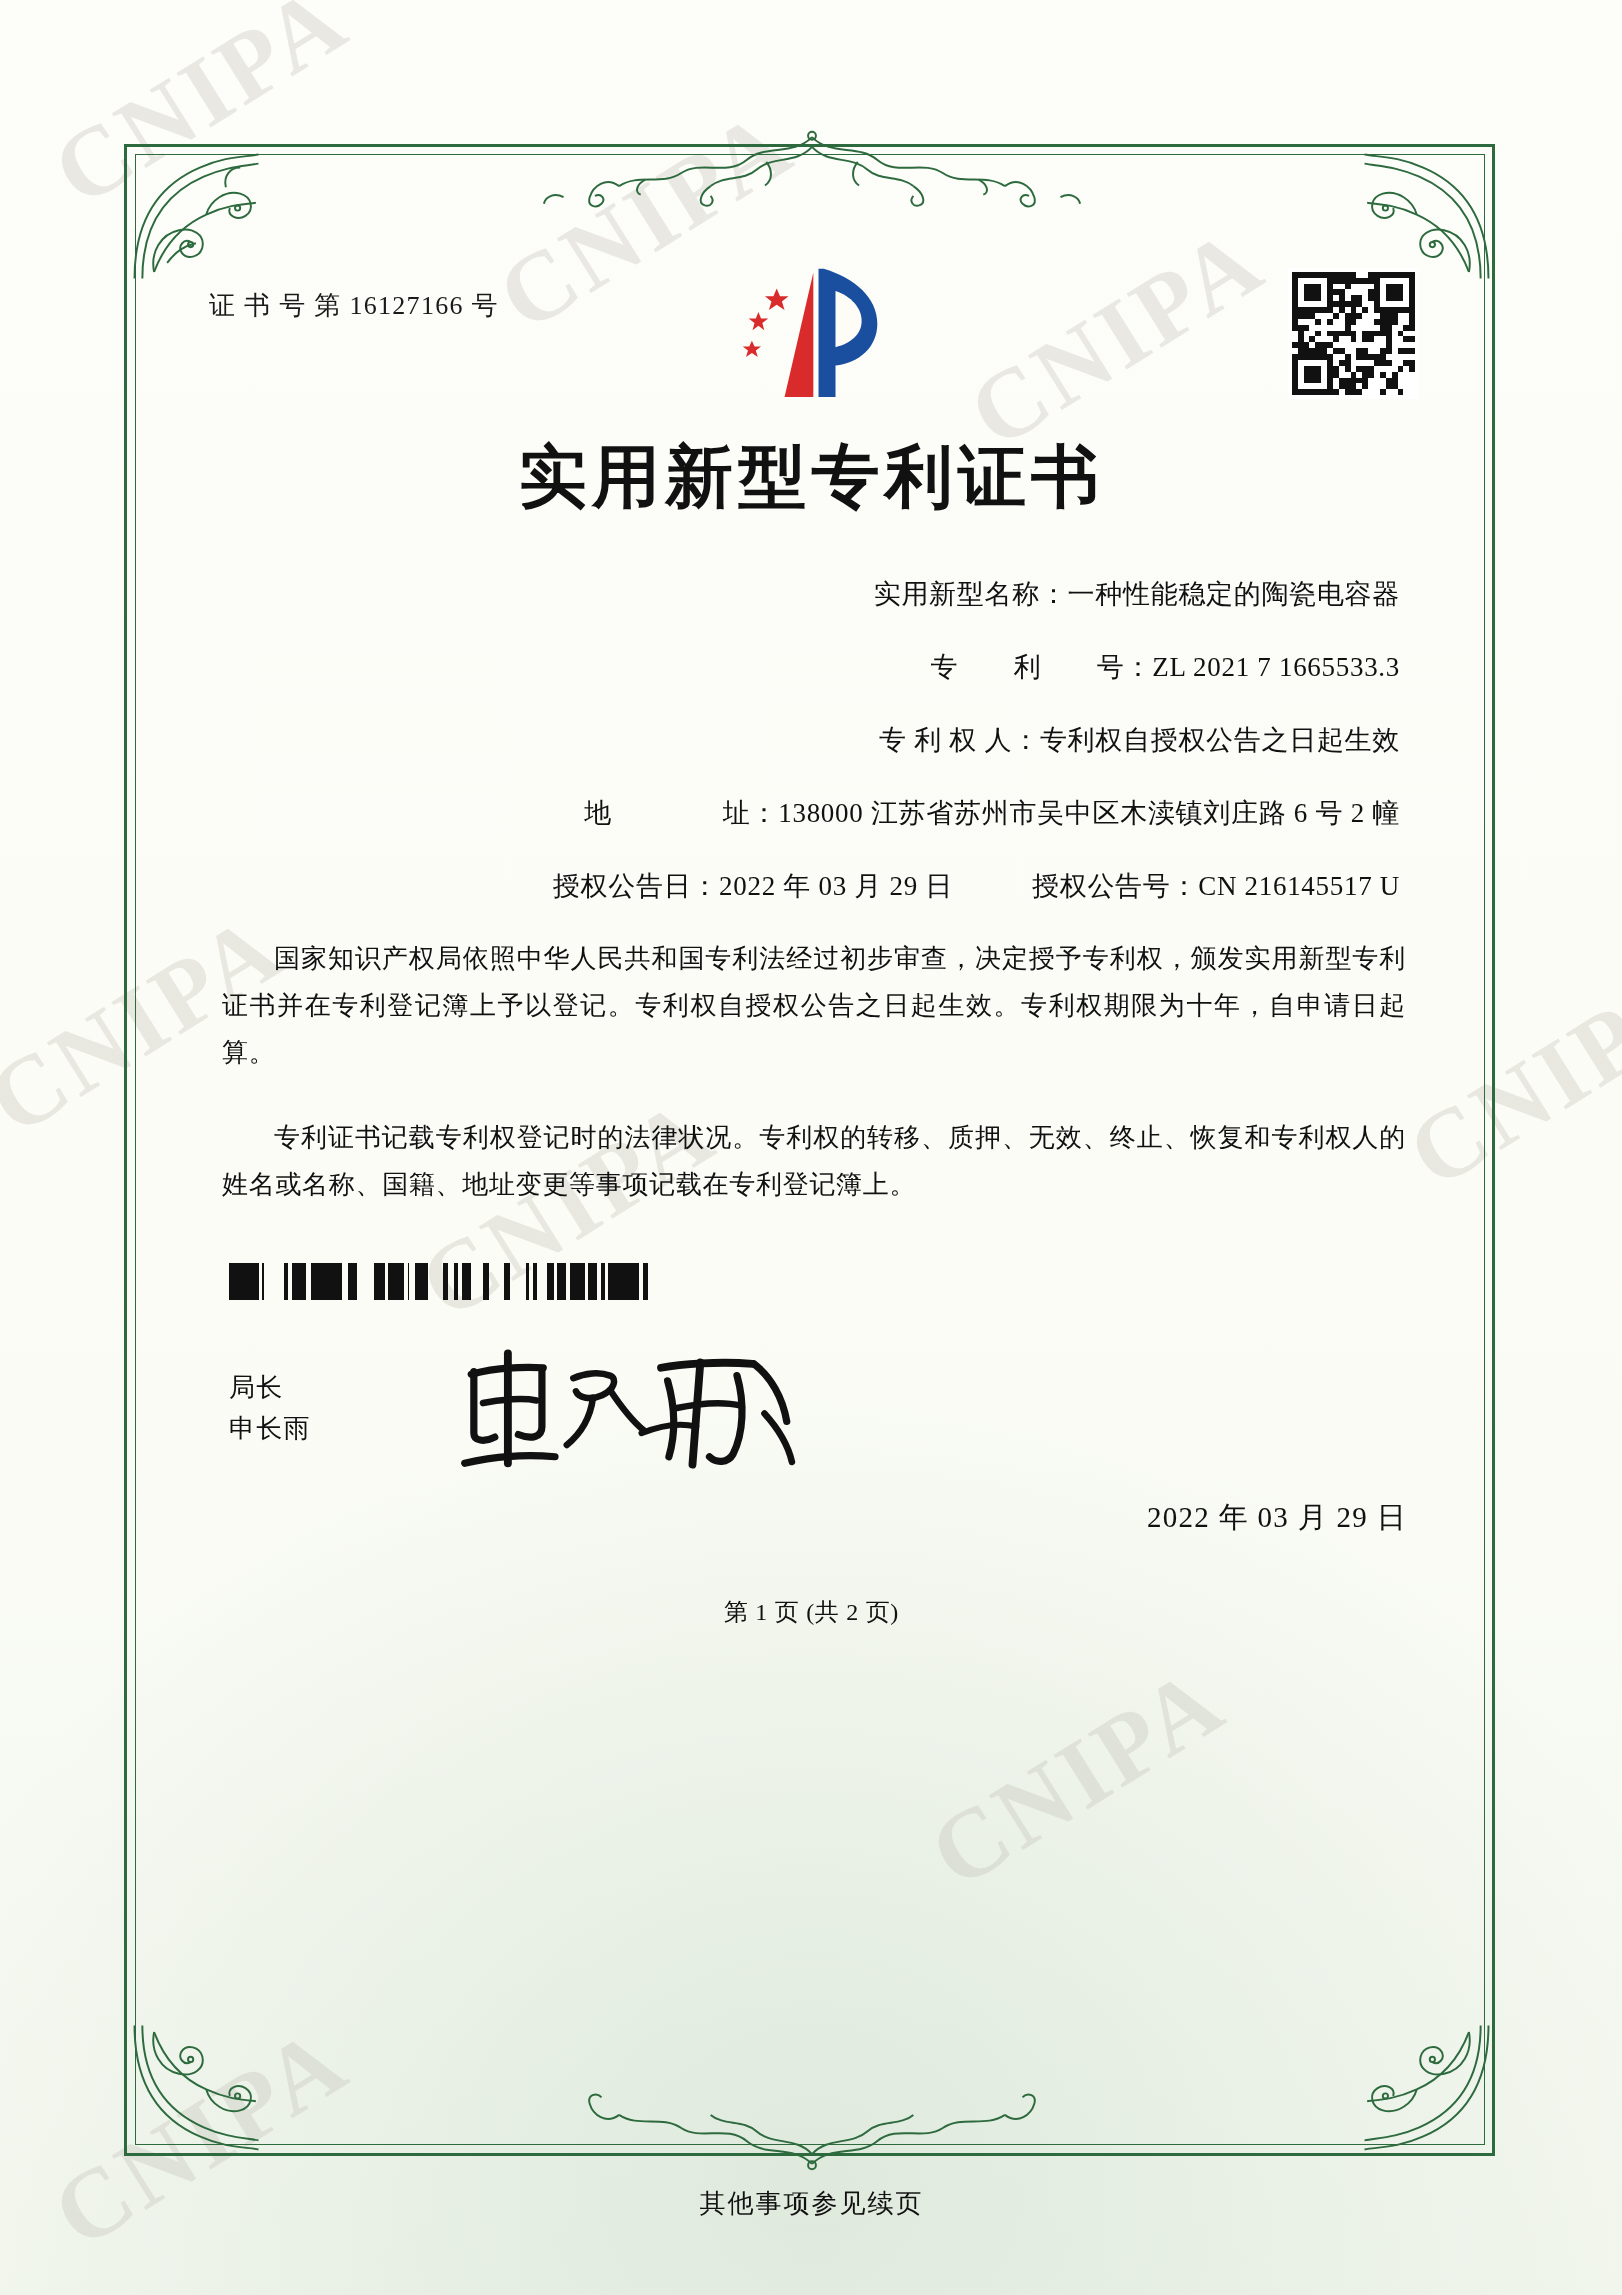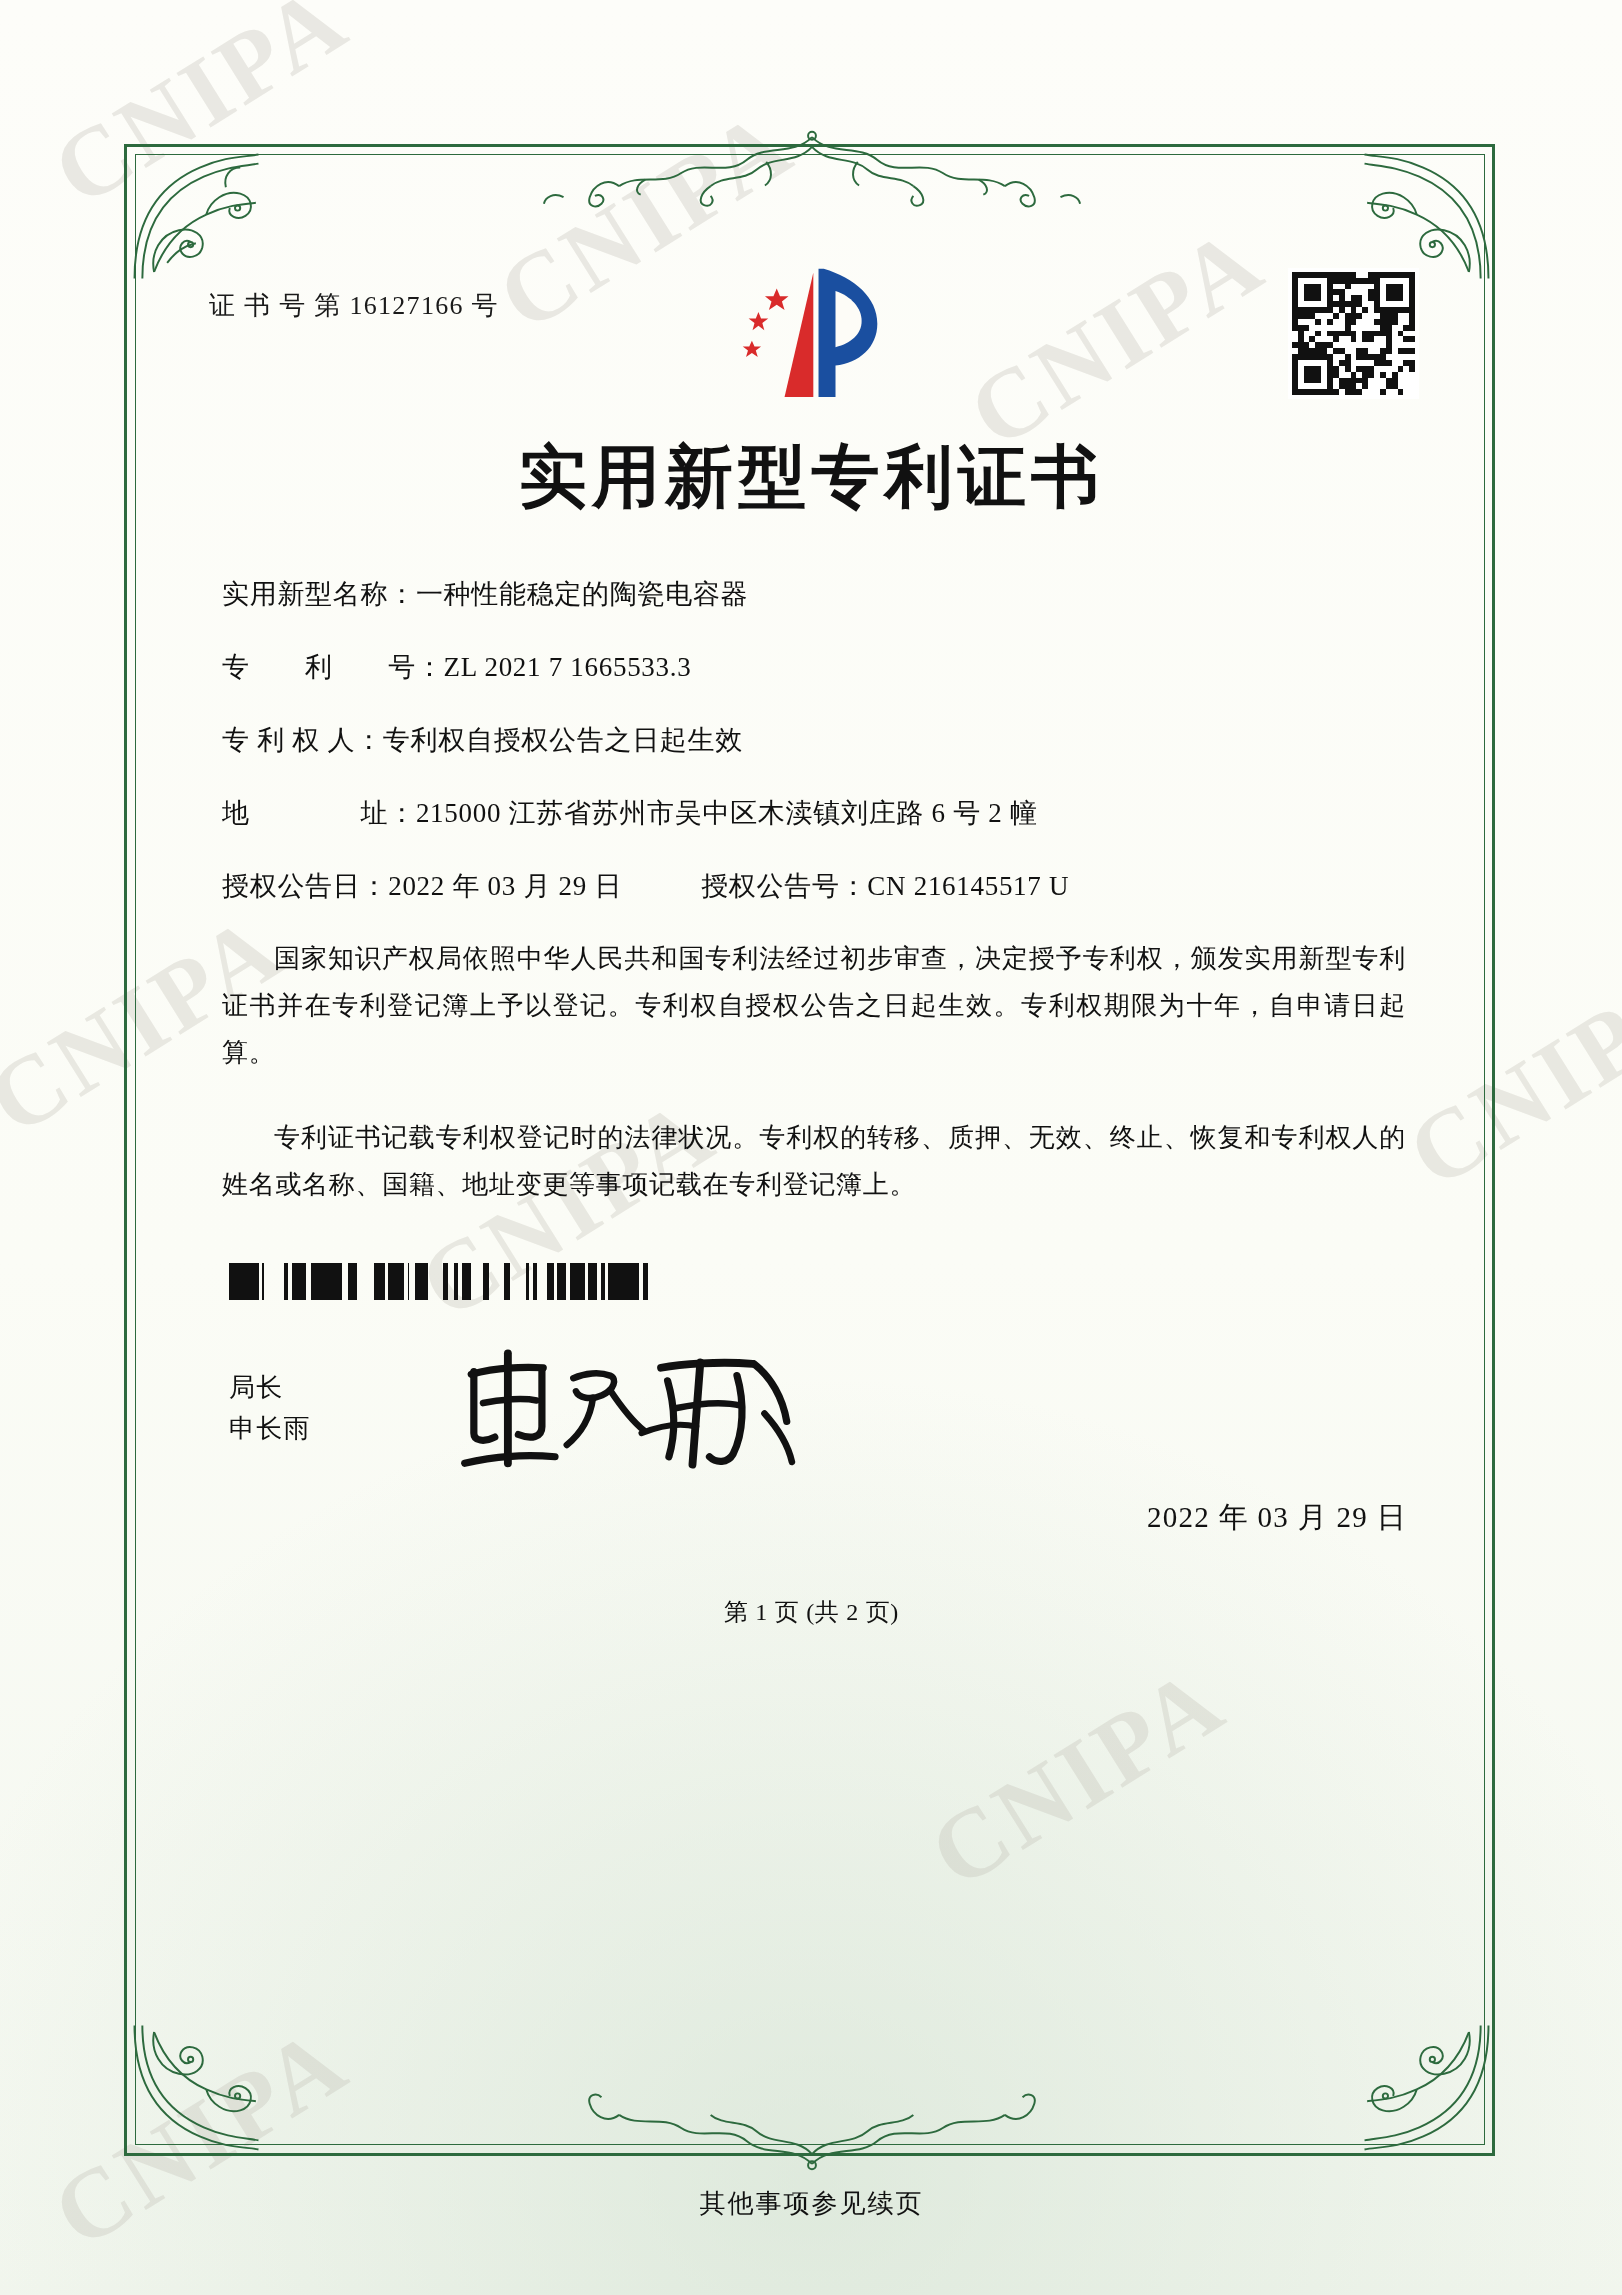--- a/index.html
+++ b/index.html
@@ -162,20 +162,21 @@
     left: 52px;
     top: 380px;
     width: 1178px;
   }
   .field-row {
     font-size: 27px;
     color: #111;
     margin-bottom: 37px;
     white-space: nowrap;
     letter-spacing: 0.7px;
+    text-align: right;
   }
   .fl {
     display: inline-block;
   }
   .fv {
     display: inline-block;
   }
   .field-row.dual .second-label {
     display: inline-block;
     margin-left: 79px;
@@ -828,21 +829,21 @@
       <div class="field-row">
         <span class="fl">实用新型名称：</span><span class="fv">一种性能稳定的陶瓷电容器</span>
       </div>
       <div class="field-row">
         <span class="fl">专　　利　　号：</span><span class="fv">ZL 2021 7 1665533.3</span>
       </div>
       <div class="field-row">
         <span class="fl">专 利 权 人：</span><span class="fv">专利权自授权公告之日起生效</span>
       </div>
       <div class="field-row">
-        <span class="fl">地　　　　址：</span><span class="fv">215000 江苏省苏州市吴中区木渎镇刘庄路 6 号 2 幢</span>
+        <span class="fl">地　　　　址：</span><span class="fv">138000 江苏省苏州市吴中区木渎镇刘庄路 6 号 2 幢</span>
       </div>
       <div class="field-row dual">
         <span class="fl">授权公告日：</span><span class="fv">2022 年 03 月 29 日</span><span class="second-label">授权公告号：</span><span class="fv">CN 216145517 U</span>
       </div>
     </div>
 
     <div class="para para-1">国家知识产权局依照中华人民共和国专利法经过初步审查，决定授予专利权，颁发实用新型专利证书并在专利登记簿上予以登记。专利权自授权公告之日起生效。专利权期限为十年，自申请日起算。</div>
     <div class="para para-2">专利证书记载专利权登记时的法律状况。专利权的转移、质押、无效、终止、恢复和专利权人的姓名或名称、国籍、地址变更等事项记载在专利登记簿上。</div>
 
     <div class="barcode" id="barcode">

